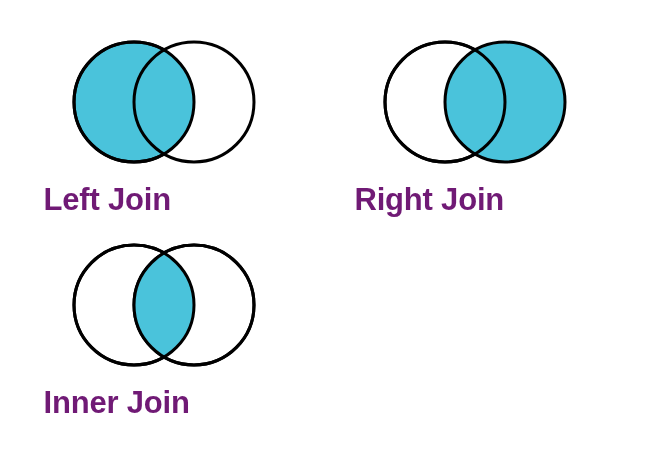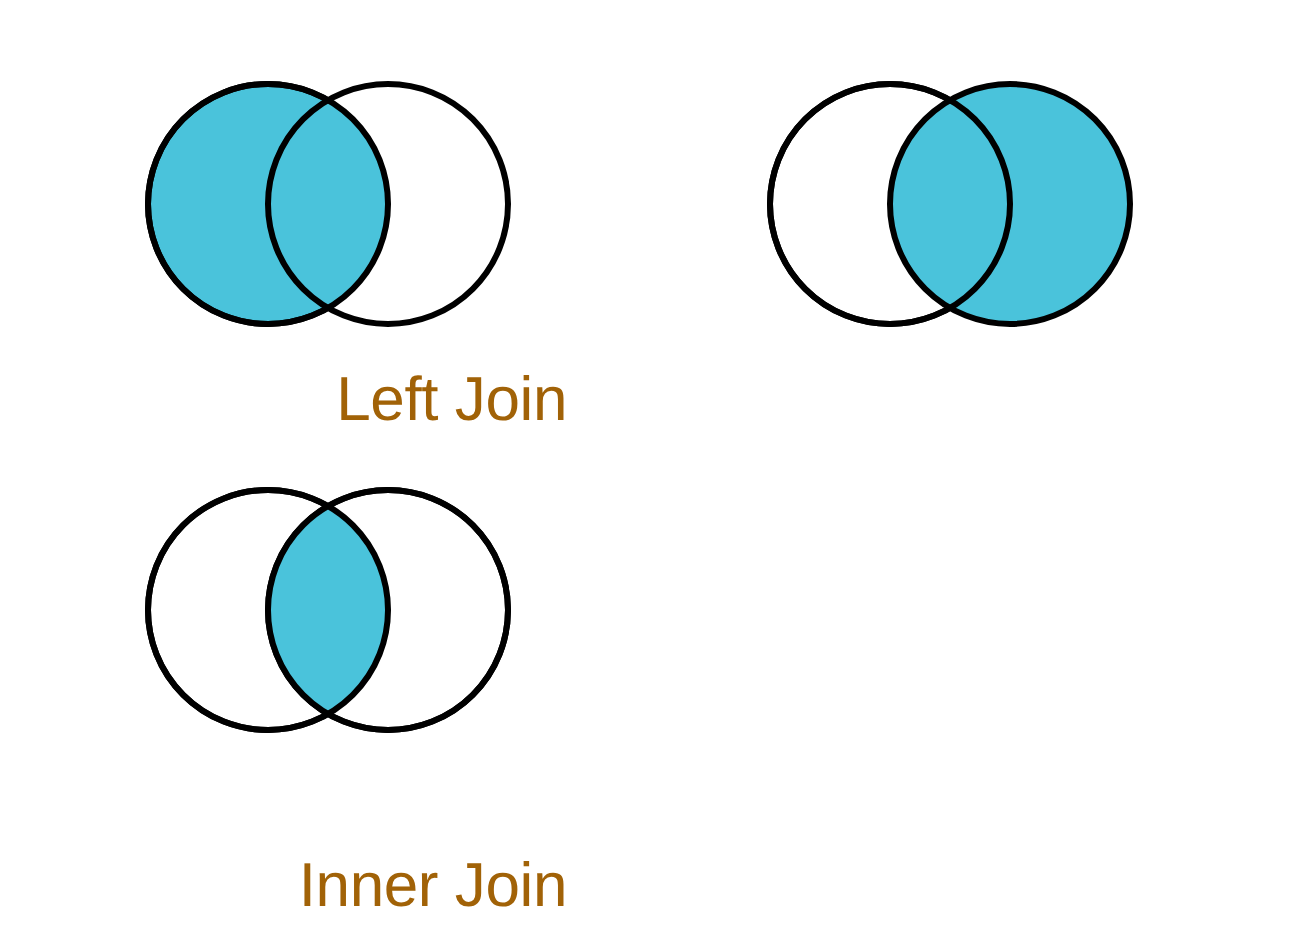--- a/index.html
+++ b/index.html
@@ -21,43 +21,43 @@
     background: #ffffff;
   }
   .panel {
     position: absolute;
     width: 327px;
     display: flex;
     flex-direction: column;
     align-items: center;
   }
   .panel-r0 { top: 30px; }
-  .panel-r1 { top: 233px; gap: 40px; }
+  .panel-r1 { top: 233px; }
   .panel-c0 { left: 0px; }
   .panel-c1 { left: 311px; }
 
   .venn-wrap {
     width: 210px;
     height: 145px;
     display: block;
   }
   .venn-wrap svg {
     display: block;
     width: 210px;
     height: 145px;
     overflow: visible;
   }
   .venn-label {
     margin-top: 8px;
     font-family: "Liberation Sans", sans-serif;
-    font-weight: normal;
+    font-weight: bold;
     font-size: 31px;
     line-height: 1.08;
-    color: #a16207;
-    text-align: right;
+    color: #701a75;
+    text-align: left;
     letter-spacing: -0.2px;
     white-space: pre-line;
     width: 240px;
   }
 </style>
 </head>
 <body>
 
 <div id="figure">
 
@@ -87,20 +87,21 @@
               <circle cx="75" cy="72" r="60"></circle>
             </clipPath>
         </defs>
         <circle cx="75" cy="72" r="60" fill="#ffffff" stroke="#000000" stroke-width="3"></circle>
         <circle cx="135" cy="72" r="60" fill="#4AC3DB" stroke="none"></circle>
         <circle cx="135" cy="72" r="60" fill="#4AC3DB" stroke="none" clip-path="url(#clipLeftB)"></circle>
         <circle cx="75" cy="72" r="60" fill="none" stroke="#000000" stroke-width="3"></circle>
         <circle cx="135" cy="72" r="60" fill="none" stroke="#000000" stroke-width="3"></circle>
       </svg>
     </div>
+    <div class="venn-label">Right Join</div>
   </div>
 
   <div class="panel panel-r1 panel-c0">
     <div class="venn-wrap">
       <svg viewBox="0 0 210 145" xmlns="http://www.w3.org/2000/svg" aria-label="Inner Join Venn diagram">
         <defs>
           <clipPath id="clipRightC">
               <circle cx="135" cy="72" r="60"></circle>
             </clipPath>
         </defs>

